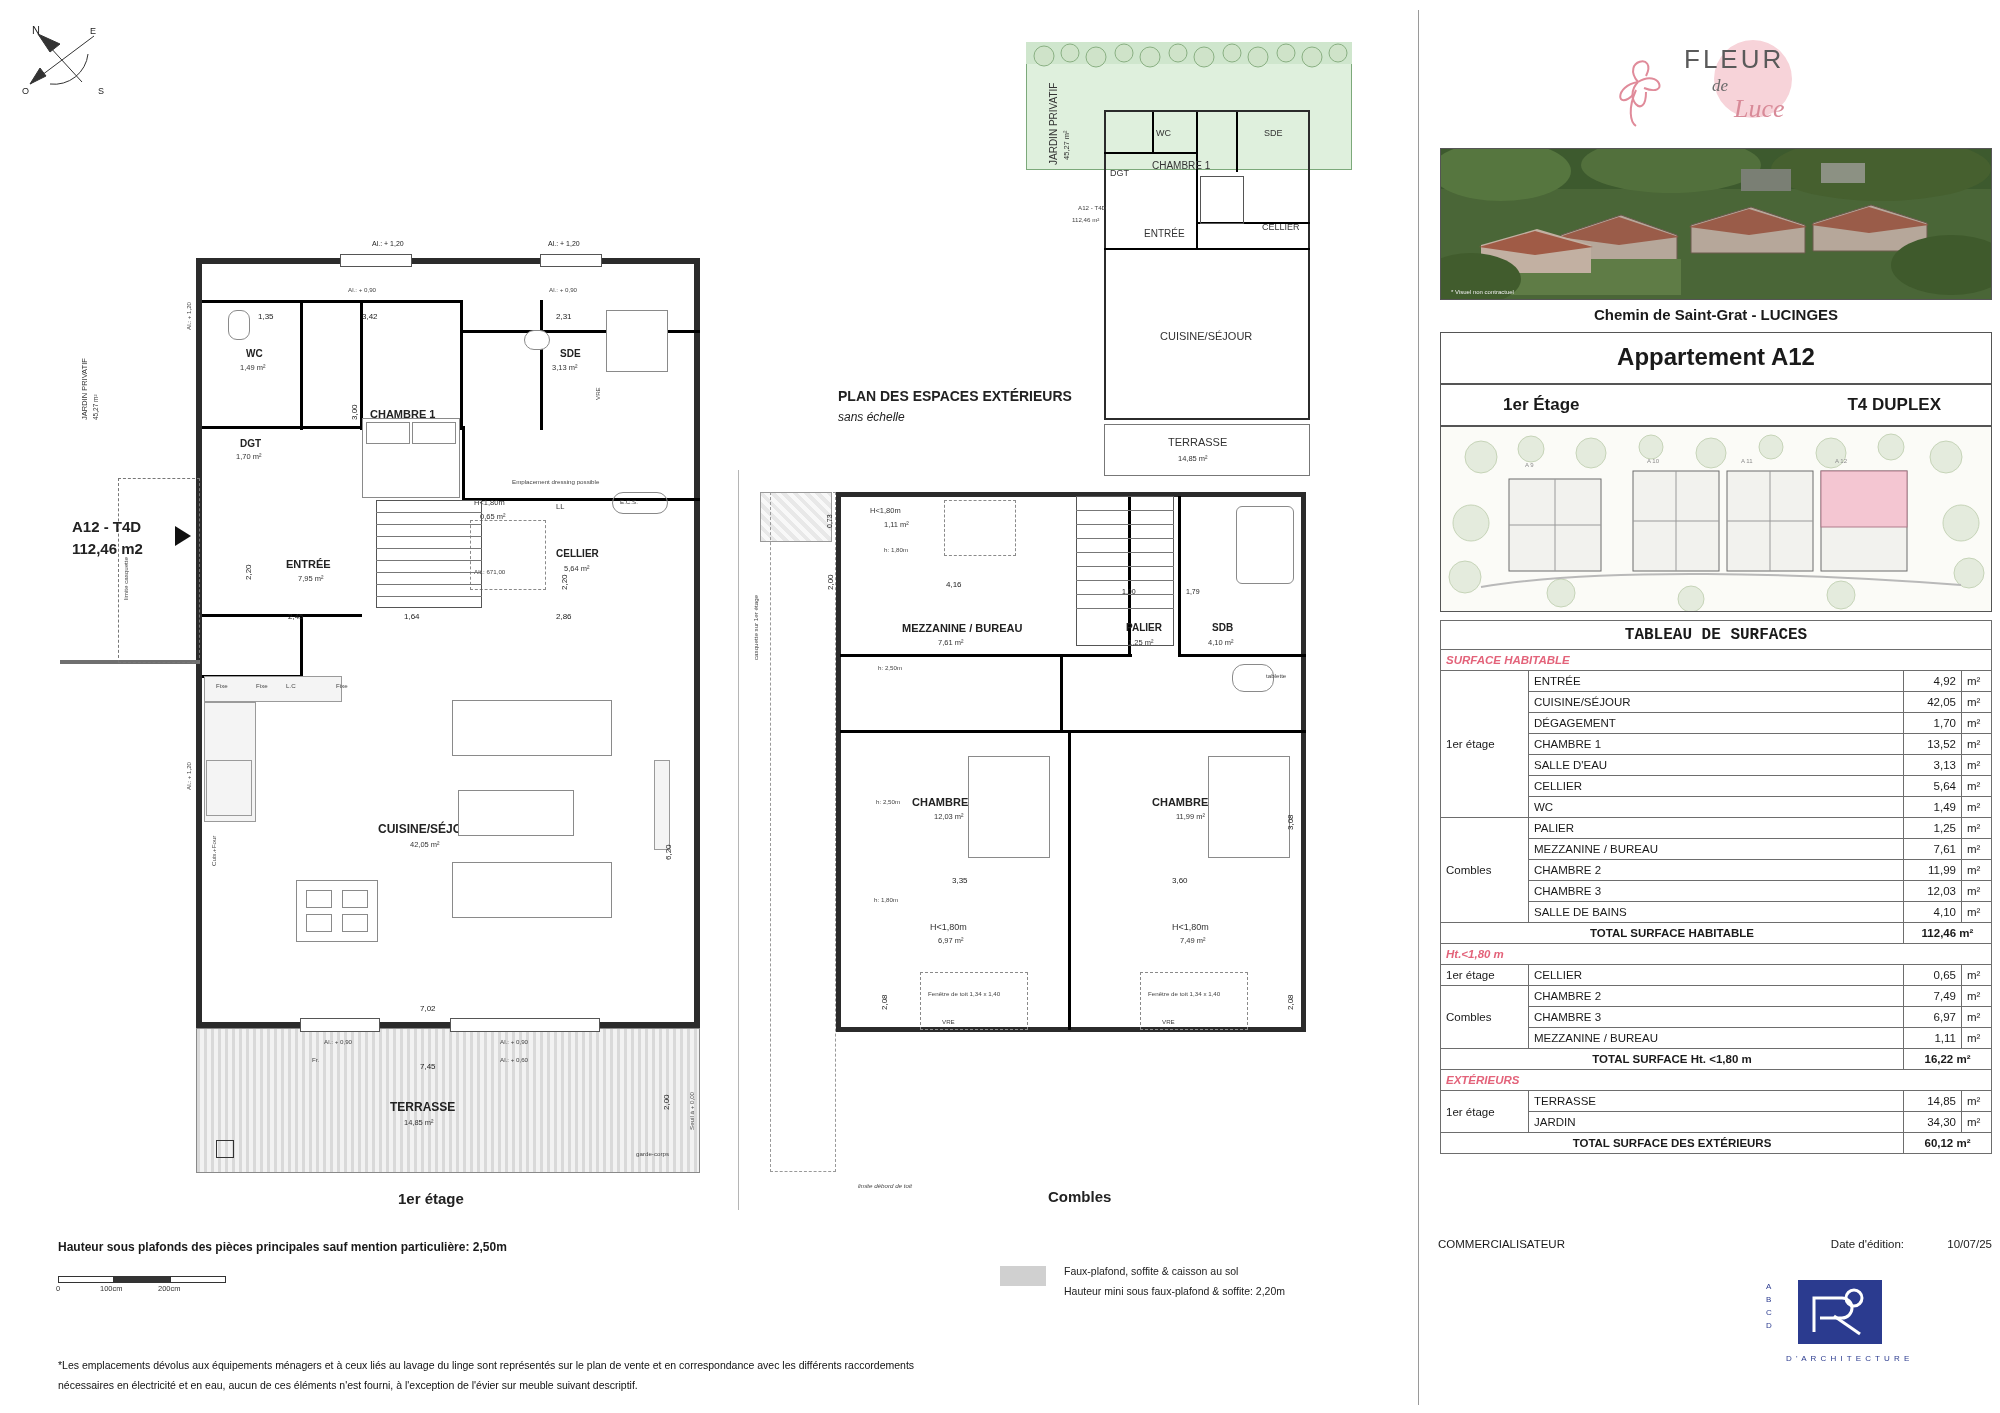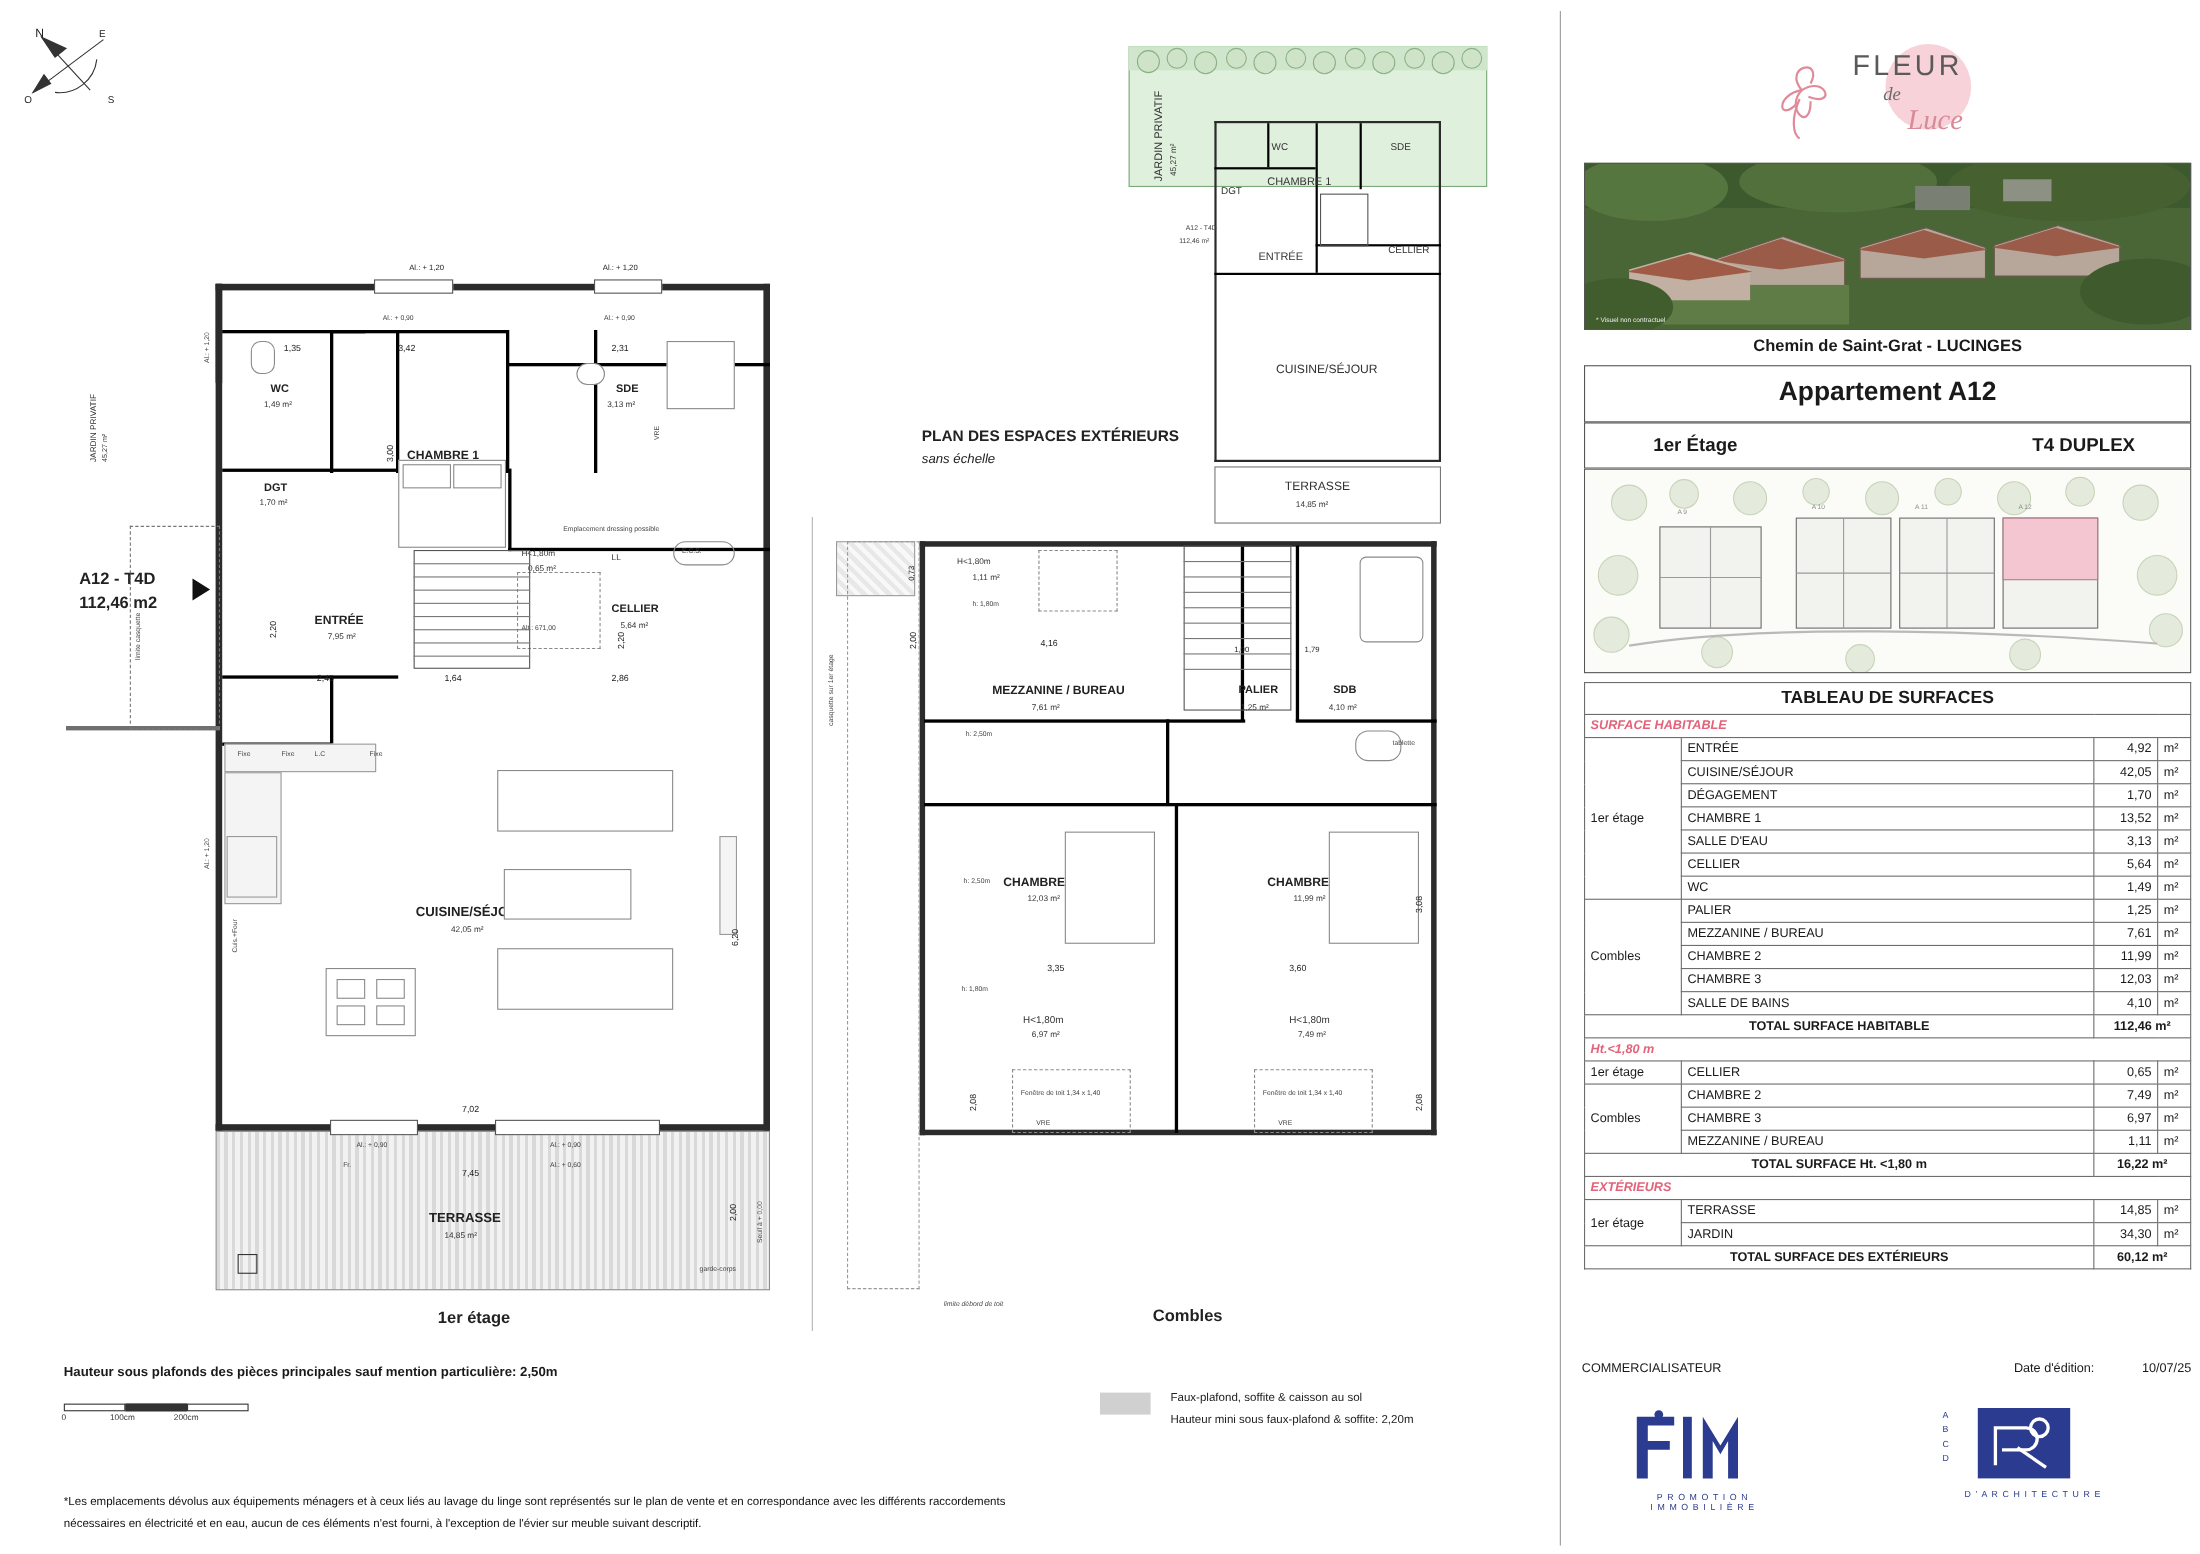--- a/index.html
+++ b/index.html
@@ -49,21 +49,21 @@
   .aptSub { font-size:17px; font-weight:bold; }
 
   table.surf { border-collapse:collapse; width:100%; font-size:11.5px; }
   table.surf td { border:1px solid #6d6d6d; padding:2px 5px; height:21px; }
   .sechdr { color:#e3637a; font-style:italic; font-weight:bold; font-size:11.5px; }
   .tot { font-weight:bold; text-align:center; }
   .num { text-align:right; width:58px; }
   .unit { width:30px; text-align:left; }
   .grp { text-align:left; width:88px; font-size:11.5px; }
   .rm { text-align:left; }
-  .tblTitle { font-size:16px; font-weight:bold; text-align:center; padding:5px 0; border:1px solid #6d6d6d; border-bottom:none; }
+  .tblTitle { font-size:16px; font-weight:bold; text-align:center; padding:5px 0; border:1px solid #6d6d6d; border-bottom:none;font-family:Liberation Mono, monospace; }
 
   .legend { position:absolute; font-size:10.5px; color:#222; }
   .legendSwatch { position:absolute; width:46px; height:20px; background:#d0d0d0; }
 
   .footnote { position:absolute; font-size:10.5px; line-height:1.45; color:#111; }
   .noteTitle { position:absolute; font-size:12px; font-weight:bold; }
 
   .scalebar { position:absolute; }
   .scalebar .seg { position:absolute; height:7px; border:1px solid #333; }
 
@@ -626,30 +626,20 @@
           <td colspan="2" class="tot">60,12 m²</td>
         </tr>
       </tbody>
         </table>
     </div>
 
     <div style="position:absolute; left:6px; top:1238px; font-size:11.5px;">COMMERCIALISATEUR</div>
     <div style="position:absolute; right:96px; top:1238px; font-size:11.5px;">Date d'édition:</div>
     <div style="position:absolute; right:8px; top:1238px; font-size:11.5px;">10/07/25</div>
 
-    <div style="position:absolute; left:46px; top:1280px; width:140px; height:96px;">
-      <svg width="140" height="72" viewBox="0 0 140 72">
-        <path d="M10 8 h34 v8 h-24 v14 h20 v8 h-20 v26 h-10 z" fill="#2b3b8f"></path>
-        <rect x="52" y="8" width="8" height="56" fill="#2b3b8f"></rect>
-        <path d="M70 64 v-56 l16 26 l16 -26 v56 h-9 v-34 l-7 12 l-7 -12 v34 z" fill="#2b3b8f"></path>
-        <circle cx="30" cy="6" r="4" fill="#2b3b8f"></circle>
-      </svg>
-      <div style="font-size:8px; letter-spacing:1px; color:#2b3b8f; text-align:center;">P R O M O T I O N</div>
-      <div style="font-size:8px; letter-spacing:1px; color:#2b3b8f; text-align:center;">I M M O B I L I È R E</div>
-    </div>
 
     <div style="position:absolute; left:334px; top:1276px; width:180px; height:100px;">
       <div style="position:absolute; left:0; top:4px; font-size:8px; line-height:13px; color:#2b3b8f;">
         <div>A</div>
           <div>B</div>
           <div>C</div>
           <div>D</div>
       </div>
       <svg style="position:absolute; left:28px; top:0;" width="92" height="76" viewBox="0 0 92 76">
         <rect x="4" y="4" width="84" height="64" fill="#2b3b8f"></rect>

